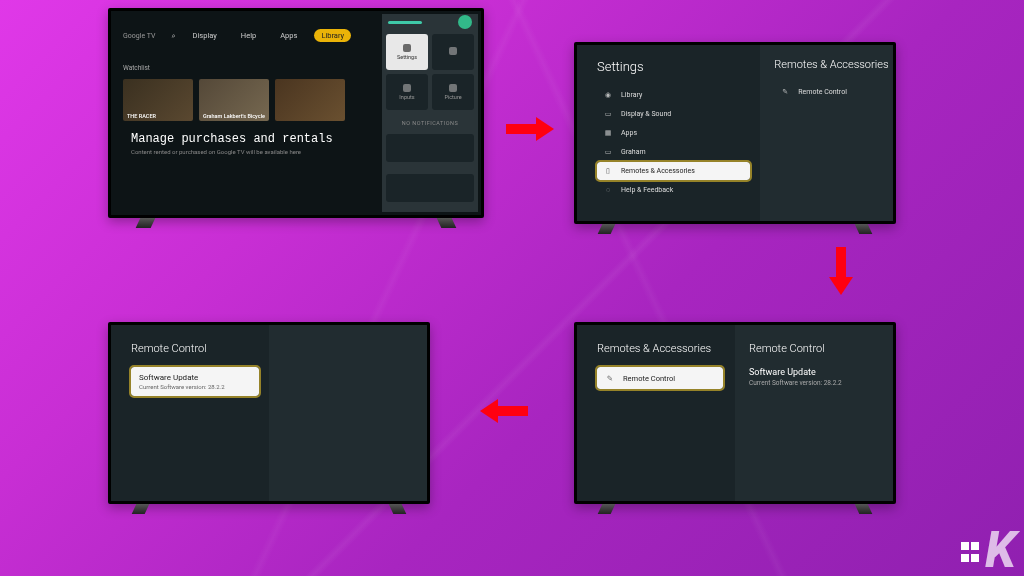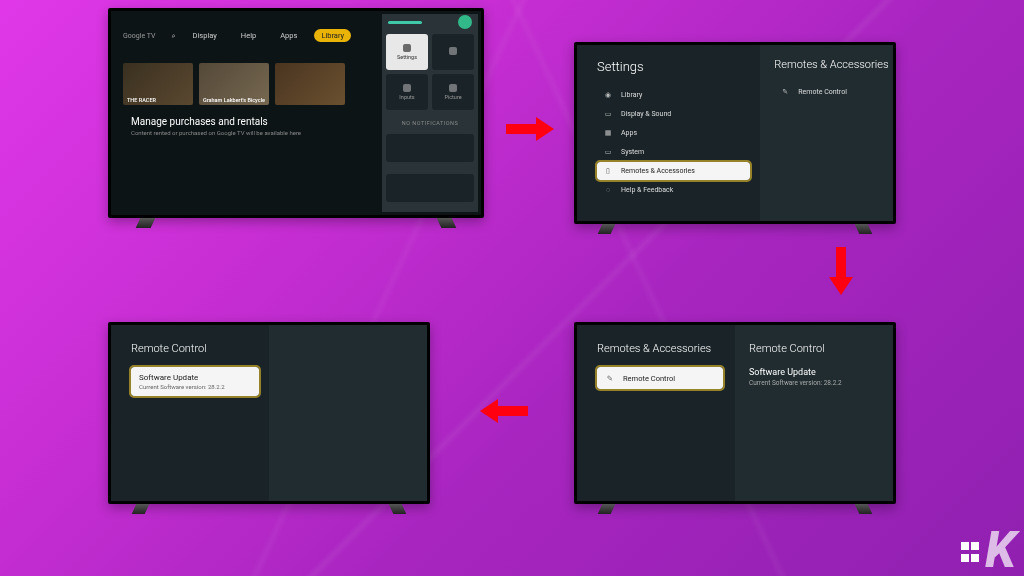--- a/index.html
+++ b/index.html
@@ -100,21 +100,21 @@
     }
     
     .tv1-section-title { color: #aaa; font-size: 6.5px; padding: 4px 12px; }
     
     .tv1-manage {
       margin: 2px 12px 0;
       padding: 6px 8px;
       width: 240px;
       border-radius: 2px;
     }
-    .tv1-manage-title { color: #fff; font-size: 10px; }
+    .tv1-manage-title { color: #fff; font-size: 12px; font-family: Liberation Mono, monospace; }
     .tv1-manage-sub { color: #888; font-size: 6px; margin-top: 2px; }
     
     .tv1-panel {
       position: absolute;
       right: 3px; top: 3px; bottom: 3px; width: 96px;
       background: #2a3438;
       border-radius: 0;
     }
     .tv1-panel-top {
       height: 16px;
@@ -288,20 +288,21 @@
 <div class="tv tv1">
   <div class="screen">
     <div class="tv1-nav">
       <span class="tv1-logo">Google TV</span>
       <span>⌕</span>
       <span class="tab">Display</span>
       <span class="tab">Help</span>
       <span class="tab">Apps</span>
       <span class="tab active">Library</span>
     </div>
+    <div class="tv1-section-title">Watchlist</div>
     <div class="tv1-row">
       <div class="tv1-tile racer">
         <span class="tv1-tile-label">THE RACER</span>
       </div>
       <div class="tv1-tile" style="background:linear-gradient(135deg,#544838,#766850)">
         <span class="tv1-tile-label">Graham Lakbert's Bicycle</span>
       </div>
       <div class="tv1-tile" style="background:linear-gradient(135deg,#4a3520,#6a5030)"></div>
     </div>
     <div class="tv1-manage">
@@ -358,21 +359,21 @@
       <div class="settings-item">
         <span class="settings-icon">▭</span>
         <span>Display &amp; Sound</span>
       </div>
       <div class="settings-item">
         <span class="settings-icon">▦</span>
         <span>Apps</span>
       </div>
       <div class="settings-item">
         <span class="settings-icon">▭</span>
-        <span>System</span>
+        <span>Graham</span>
       </div>
       <div class="settings-item selected">
         <span class="settings-icon">▯</span>
         <span>Remotes &amp; Accessories</span>
       </div>
       <div class="settings-item">
         <span class="settings-icon">◌</span>
         <span>Help &amp; Feedback</span>
       </div>
     </div>

